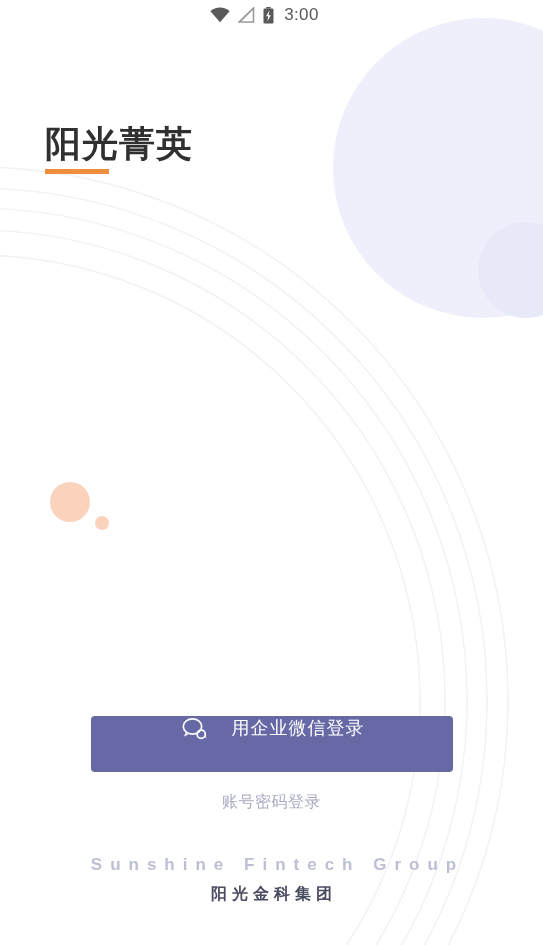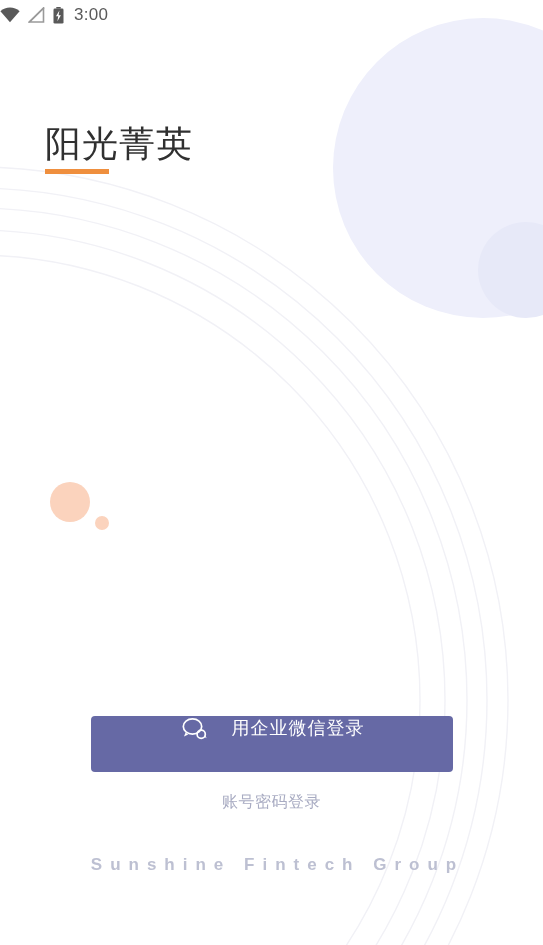--- a/index.html
+++ b/index.html
@@ -69,21 +69,21 @@
 
   
   .status-bar {
     position: absolute;
     left: 0;
     top: 0;
     width: 543px;
     height: 30px;
     display: flex;
     align-items: center;
-    justify-content: flex-start;
+    justify-content: center;
     padding-right: 14px;
     box-sizing: border-box;
     gap: 8px;
     z-index: 12;
   }
   .status-bar .sb-icon {
     display: flex;
     align-items: center;
   }
   .status-time {
@@ -96,21 +96,21 @@
   
   .brand {
     position: absolute;
     left: 45px;
     top: 126px;
     z-index: 10;
   }
   .brand-title {
     font-family: "DejaVu Sans", "Liberation Sans", sans-serif;
     font-size: 36px;
-    font-weight: normal;
+    font-weight: bold;
     color: #303030;
     letter-spacing: 1px;
     line-height: 1.0;
     white-space: nowrap;
   }
   .brand-underline {
     margin-top: 7px;
     width: 64px;
     height: 5px;
     background: #ef8f3e;
@@ -250,15 +250,16 @@
         <path d="M23.8 20.6 L26.6 22.2 L25.2 19.0 Z" fill="#ffffff"></path>
       </svg>
     </span>
     <span class="login-button-label">用企业微信登录</span>
   </button>
 
   <div class="alt-login">账号密码登录</div>
 
   <div class="footer">
     <div class="footer-en">Sunshine Fintech Group</div>
+    <div class="footer-cn">阳光金科集团</div>
   </div>
 
 </div>
 
 </body></html>

